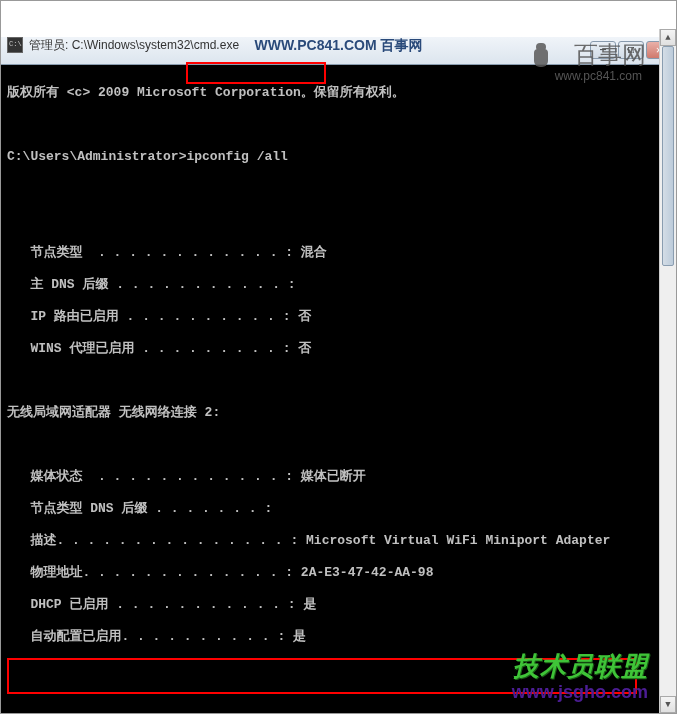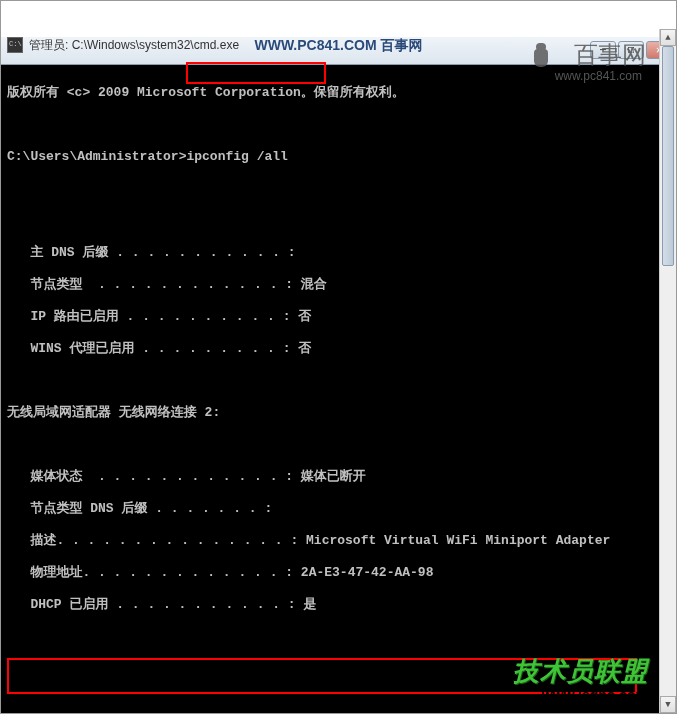--- a/index.html
+++ b/index.html
@@ -183,22 +183,22 @@
     }
     .wm-bottom-text {
       font-size: 26px;
       color: #3fc438;
       font-weight: bold;
       font-style: italic;
       text-shadow: 1px 1px 0 #1a5e16;
       letter-spacing: 1px;
     }
     .wm-bottom-url {
-      font-size: 14px;
-      color: #000000;
+      font-size: 18px;
+      color: #4c1d95;
       font-weight: bold;
       margin-top: -2px;
     }
     .line { display: block; }
   </style>
 </head>
 <body>
 
 <div class="titlebar">
   <div class="icon-cmd"></div>
@@ -210,32 +210,33 @@
     <div class="win-btn close">✕</div>
   </div>
 </div>
 
 <div class="terminal">
 <span class="line">版权所有 &lt;c&gt; 2009 Microsoft Corporation。保留所有权利。</span>
 <span class="line"> </span>
 <span class="line"><span>C:\Users\Administrator&gt;</span><span>ipconfig /all</span></span>
 <span class="line"> </span>
 <span class="line"> </span>
+<span class="line"><span>   节点类型  . . . . . . . . . . . . : </span><span>混合</span></span>
 <span class="line"><span>   主 DNS 后缀 . . . . . . . . . . . : </span><span></span></span>
-<span class="line"><span>   节点类型  . . . . . . . . . . . . : </span><span>混合</span></span>
 <span class="line"><span>   IP 路由已启用 . . . . . . . . . . : </span><span>否</span></span>
 <span class="line"><span>   WINS 代理已启用 . . . . . . . . . : </span><span>否</span></span>
 <span class="line"> </span>
 <span class="line">无线局域网适配器 无线网络连接 2:</span>
 <span class="line"> </span>
 <span class="line"><span>   媒体状态  . . . . . . . . . . . . : </span><span>媒体已断开</span></span>
 <span class="line"><span>   节点类型 DNS 后缀 . . . . . . . : </span><span></span></span>
 <span class="line"><span>   描述. . . . . . . . . . . . . . . : </span><span>Microsoft Virtual WiFi Miniport Adapter</span></span>
 <span class="line"><span>   物理地址. . . . . . . . . . . . . : </span><span>2A-E3-47-42-AA-98</span></span>
 <span class="line"><span>   DHCP 已启用 . . . . . . . . . . . : </span><span>是</span></span>
+<span class="line"><span>   自动配置已启用. . . . . . . . . . : </span><span>是</span></span>
 <span class="line"> </span>
 
 
 
 
 
 
 
 
 

